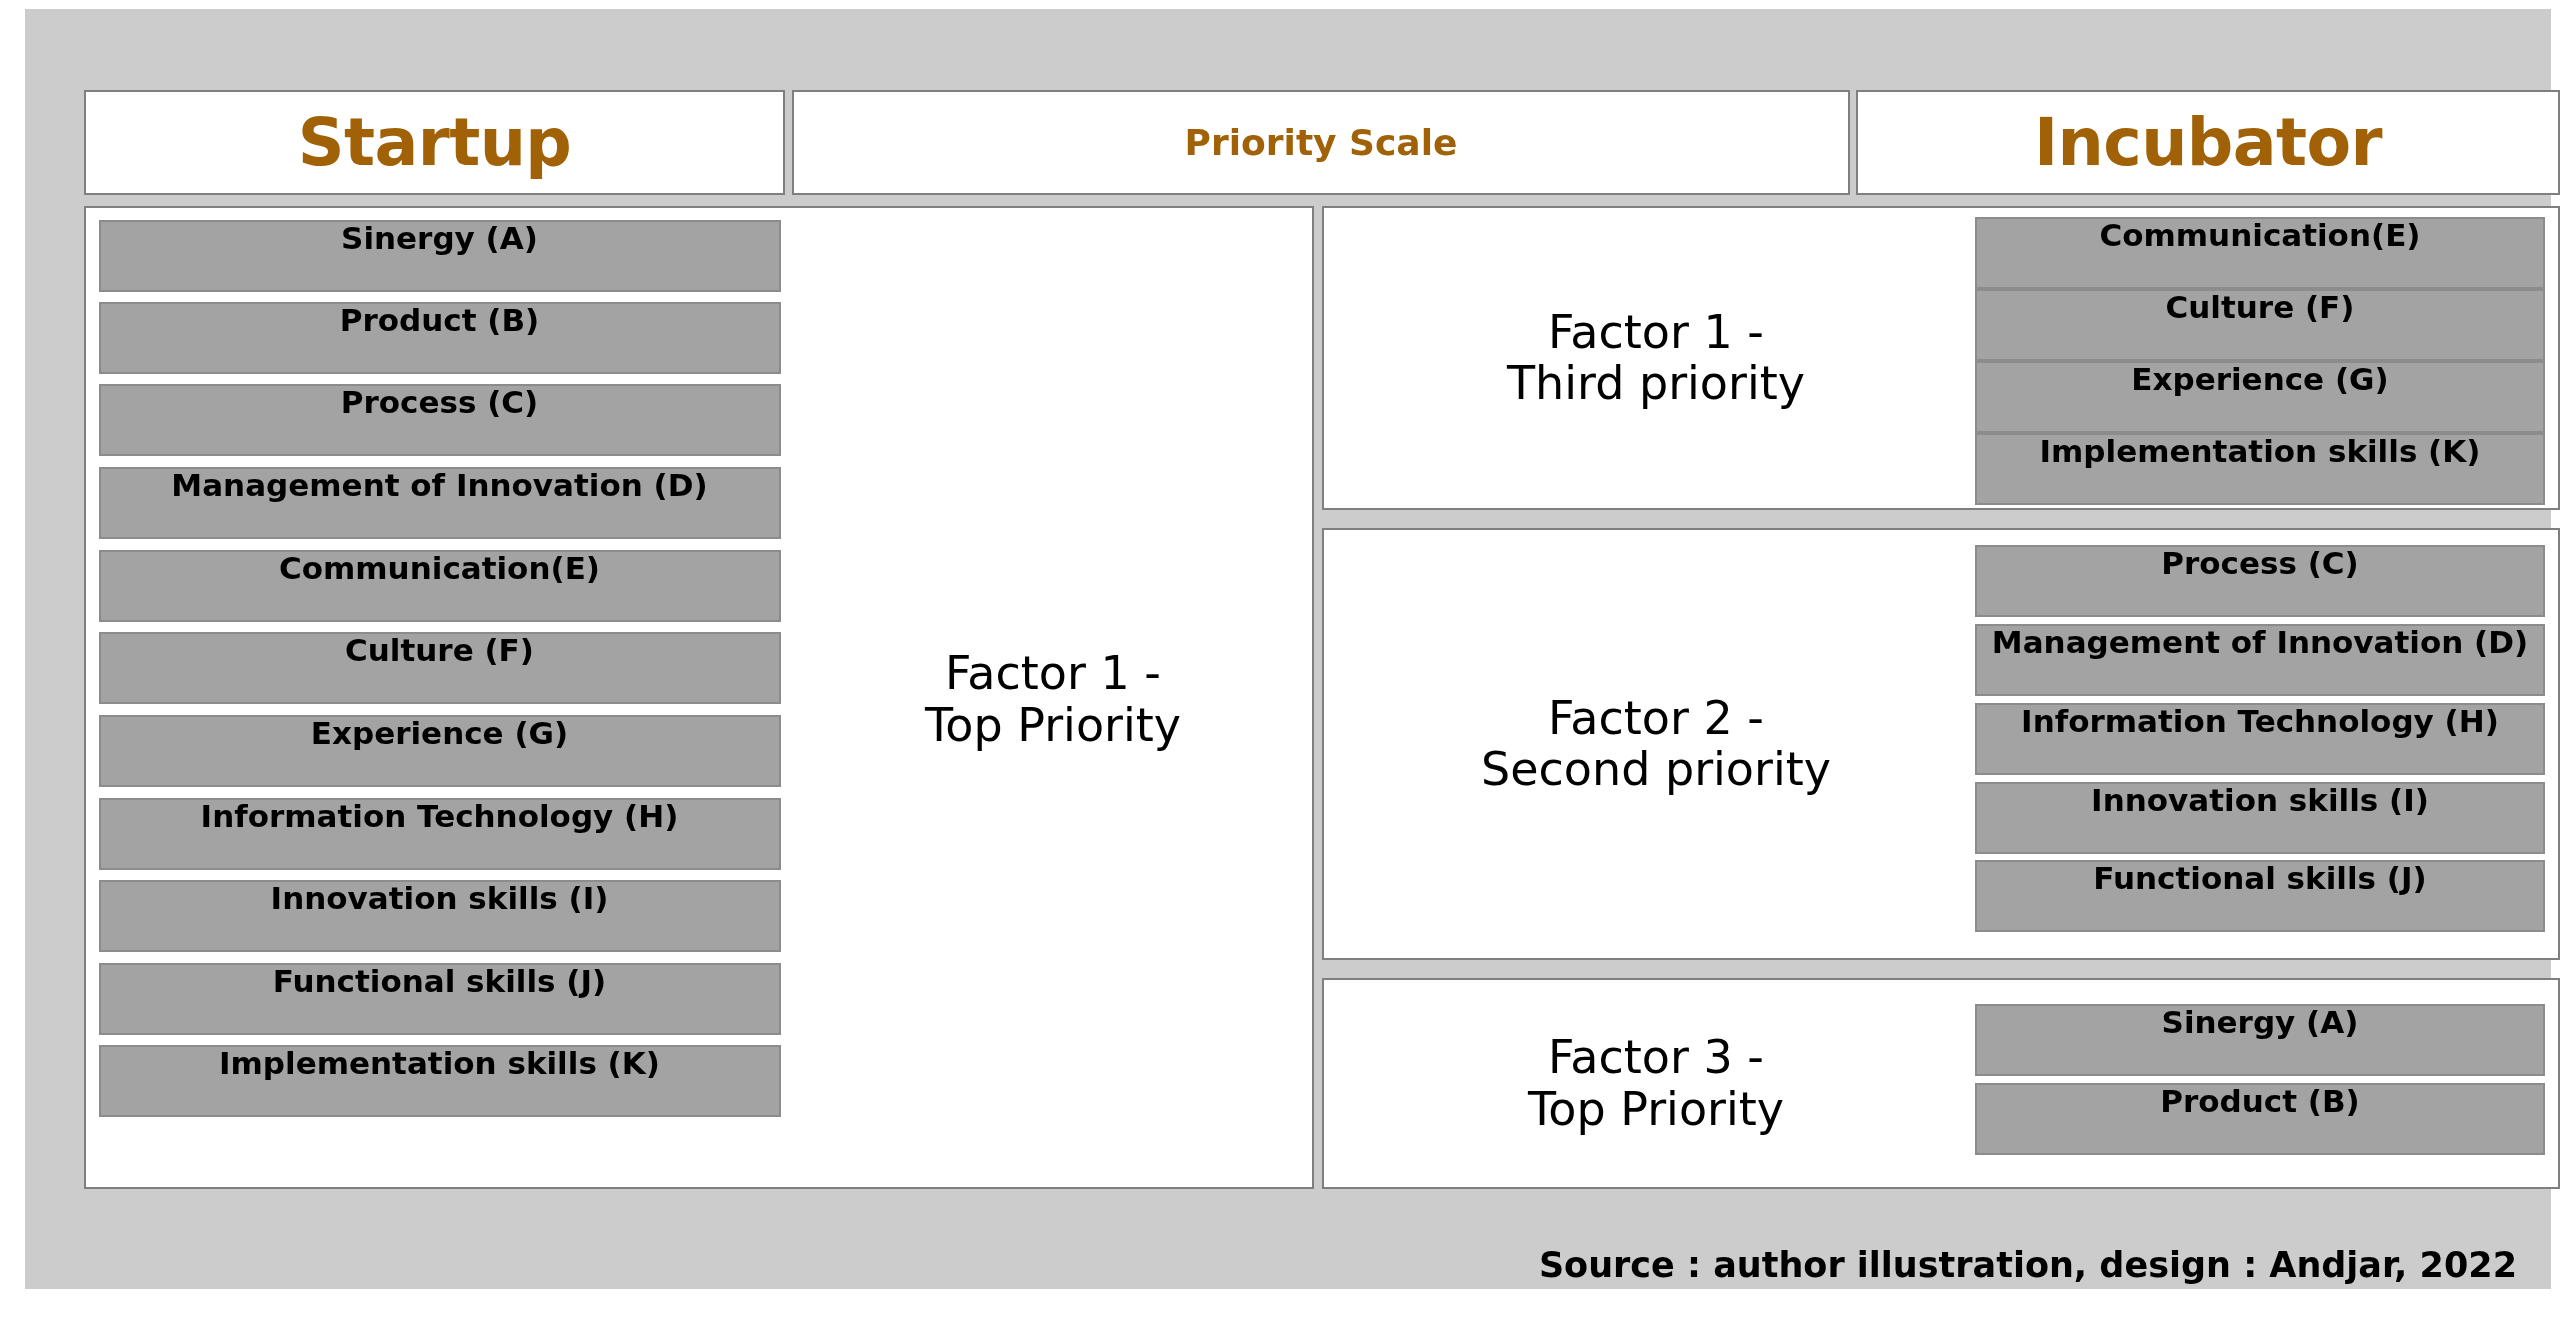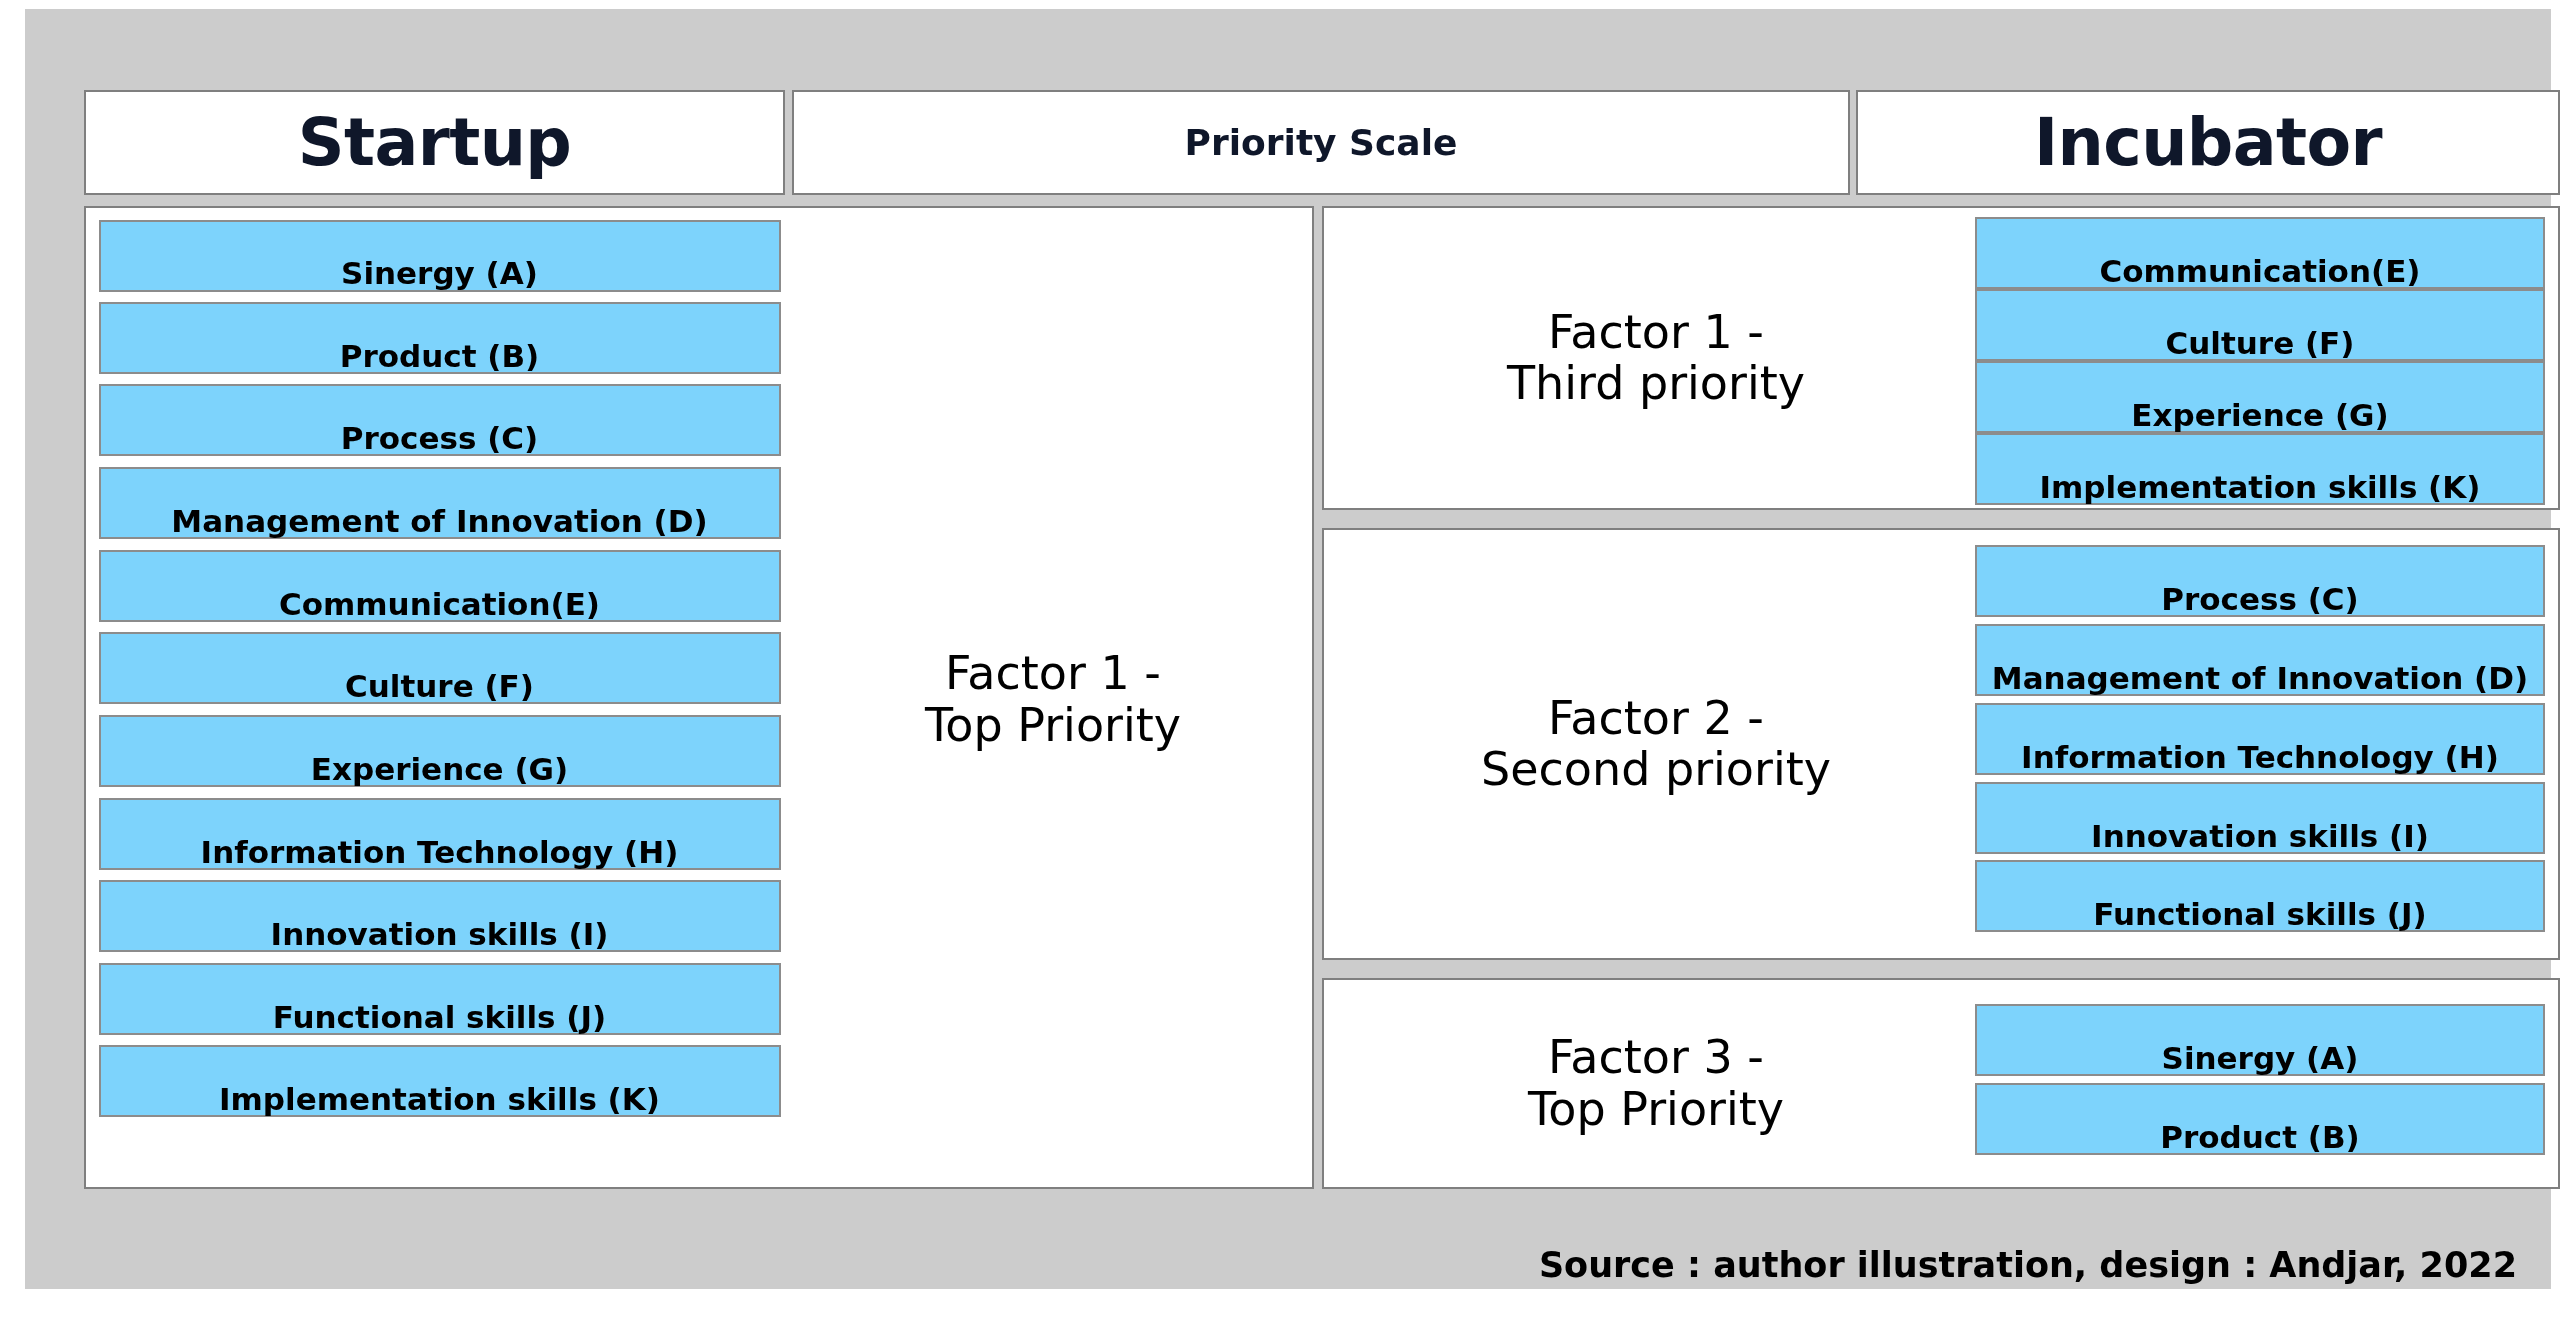--- a/index.html
+++ b/index.html
@@ -15,30 +15,30 @@
     background:#cccccc;
   }
   
   .box{
     background:#ffffff;
     border:2.5px solid #7f7f7f;
     box-sizing:border-box;
     position:absolute;
   }
   .inner{
-    background:#7dd3fc;
+    background:#a3a3a3;
     border:2.5px solid #8c8c8c;
     box-sizing:border-box;
     position:absolute;
-    display:flex;align-items:flex-end;justify-content:center;
+    display:flex;align-items:flex-start;justify-content:center;
   }
   .hdr{
     display:flex;align-items:center;justify-content:center;
     font-weight:bold;
-    color:#0f172a;
+    color:#a16207;
     text-align:center;
     line-height:1.05;
   }
   .hdr-big{font-size:65px;letter-spacing:-0.6px;}
   .hdr-mid{font-size:36px;}
   .item-label{
     font-size:31px;font-weight:bold;color:#000;text-align:center;
     line-height:1.05;white-space:nowrap;
   }
   .factor-label{

